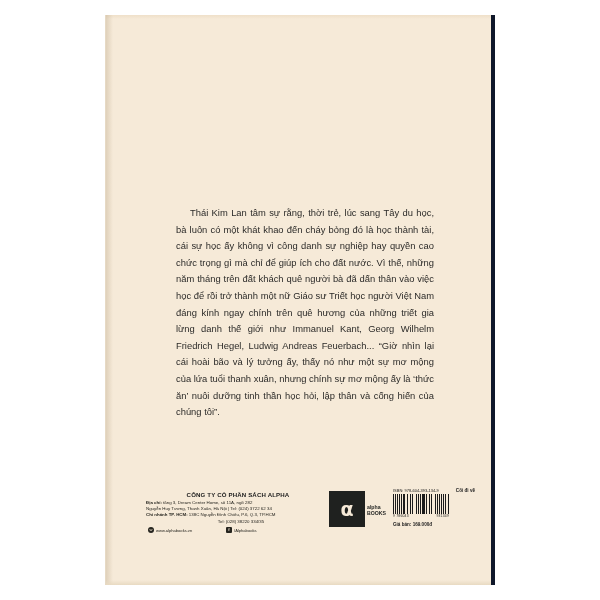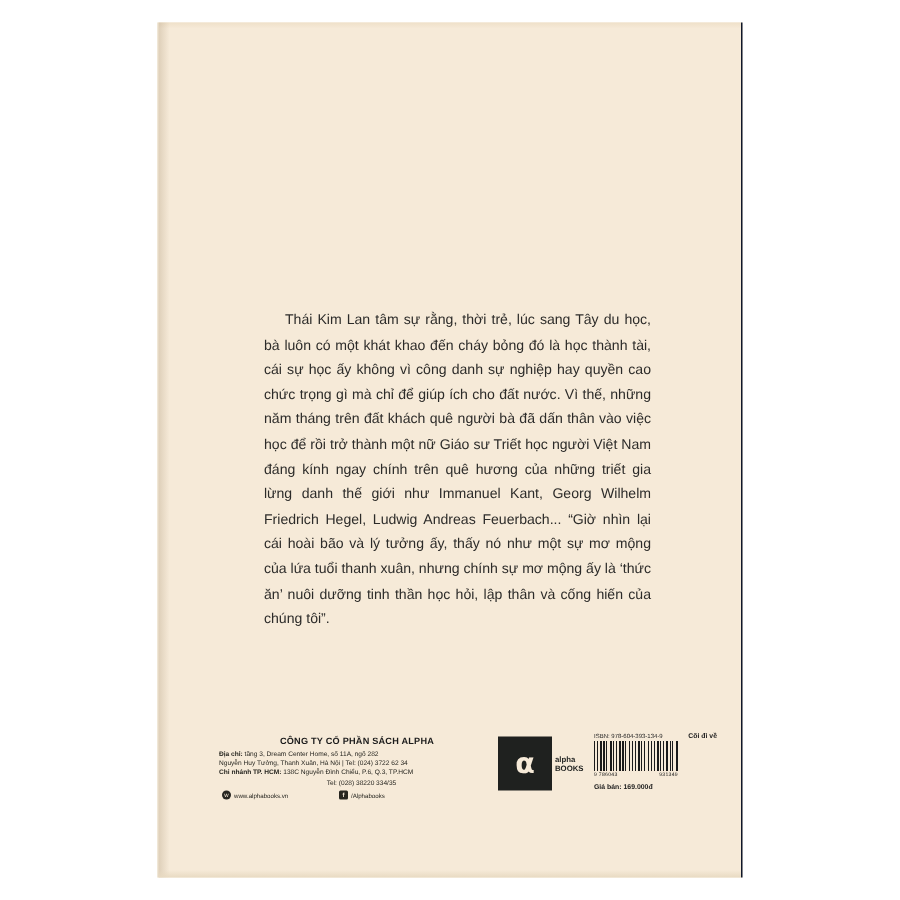--- a/index.html
+++ b/index.html
@@ -20,21 +20,21 @@
   
   .cover {
     position: absolute;
     left: 105px;
     top: 15px;
     width: 390px;
     height: 570px;
     background: #f6ead8;
     box-sizing: border-box;
     border-left: 1px solid #e6d9c4;
-    border-right: 1px solid #0f172a;
+    border-right: 4px solid #0f172a;
   }
   .cover-inner {
     position: absolute;
     left: 0; top: 0; right: 0; bottom: 0;
   }
   
   .edge-top {
     position: absolute;
     left: 0; top: 0; width: 100%; height: 4px;
     background: linear-gradient(to bottom, #efe0c9, rgba(246,234,216,0));

